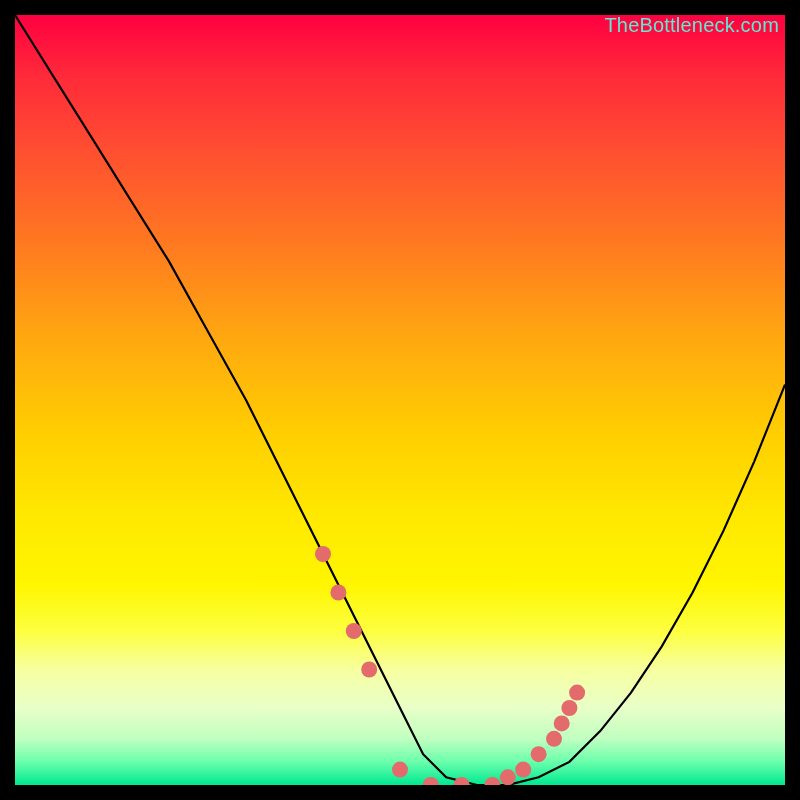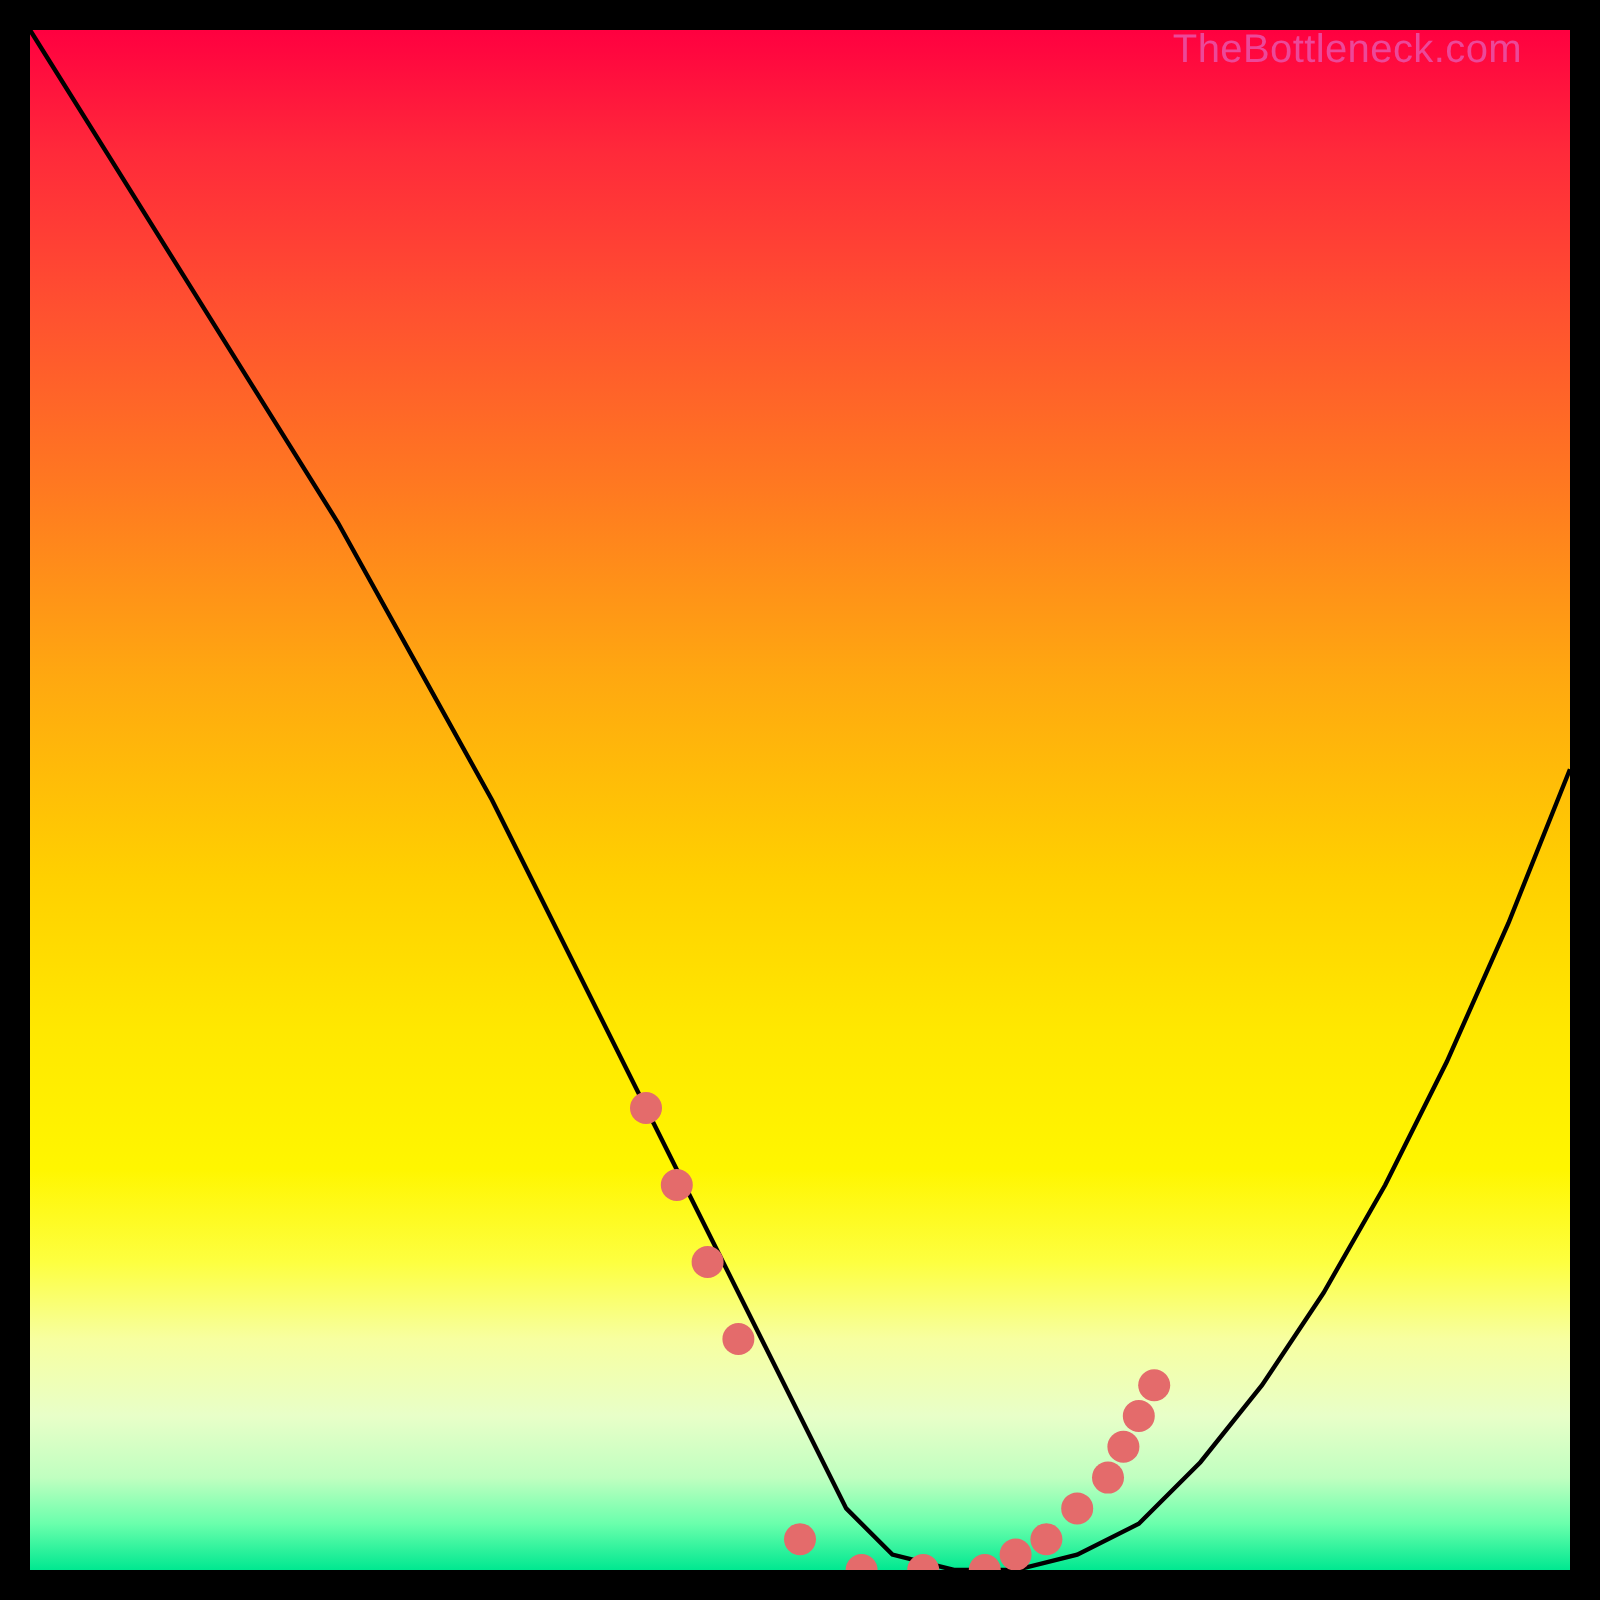--- a/index.html
+++ b/index.html
@@ -36,24 +36,24 @@
       #fdff40 80%,
       #f7ffa0 85%,
       #e8ffc8 90%,
       #c0ffc0 94%,
       #6affac 97%,
       #00e890 100%);
   }
   .watermark {
     position: absolute;
     top: -1px;
-    right: 24px;
+    right: 6px;
     font-family: Arial, Helvetica, sans-serif;
     font-size: 20px;
-    color: #ec4899;
+    color: #5eead4;
     letter-spacing: 0.2px;
     font-weight: 500;
   }
   svg.curve {
     position: absolute;
     left: 0;
     top: 0;
   }
 </style>
 </head>

